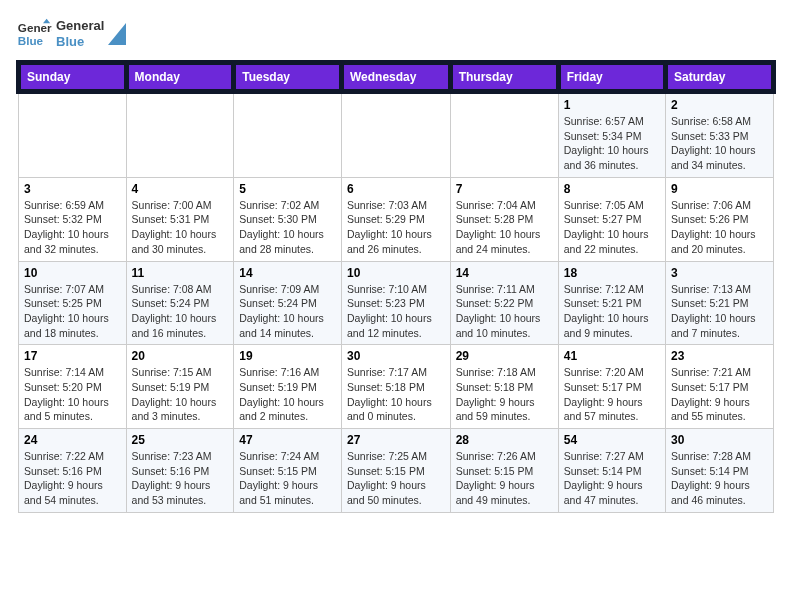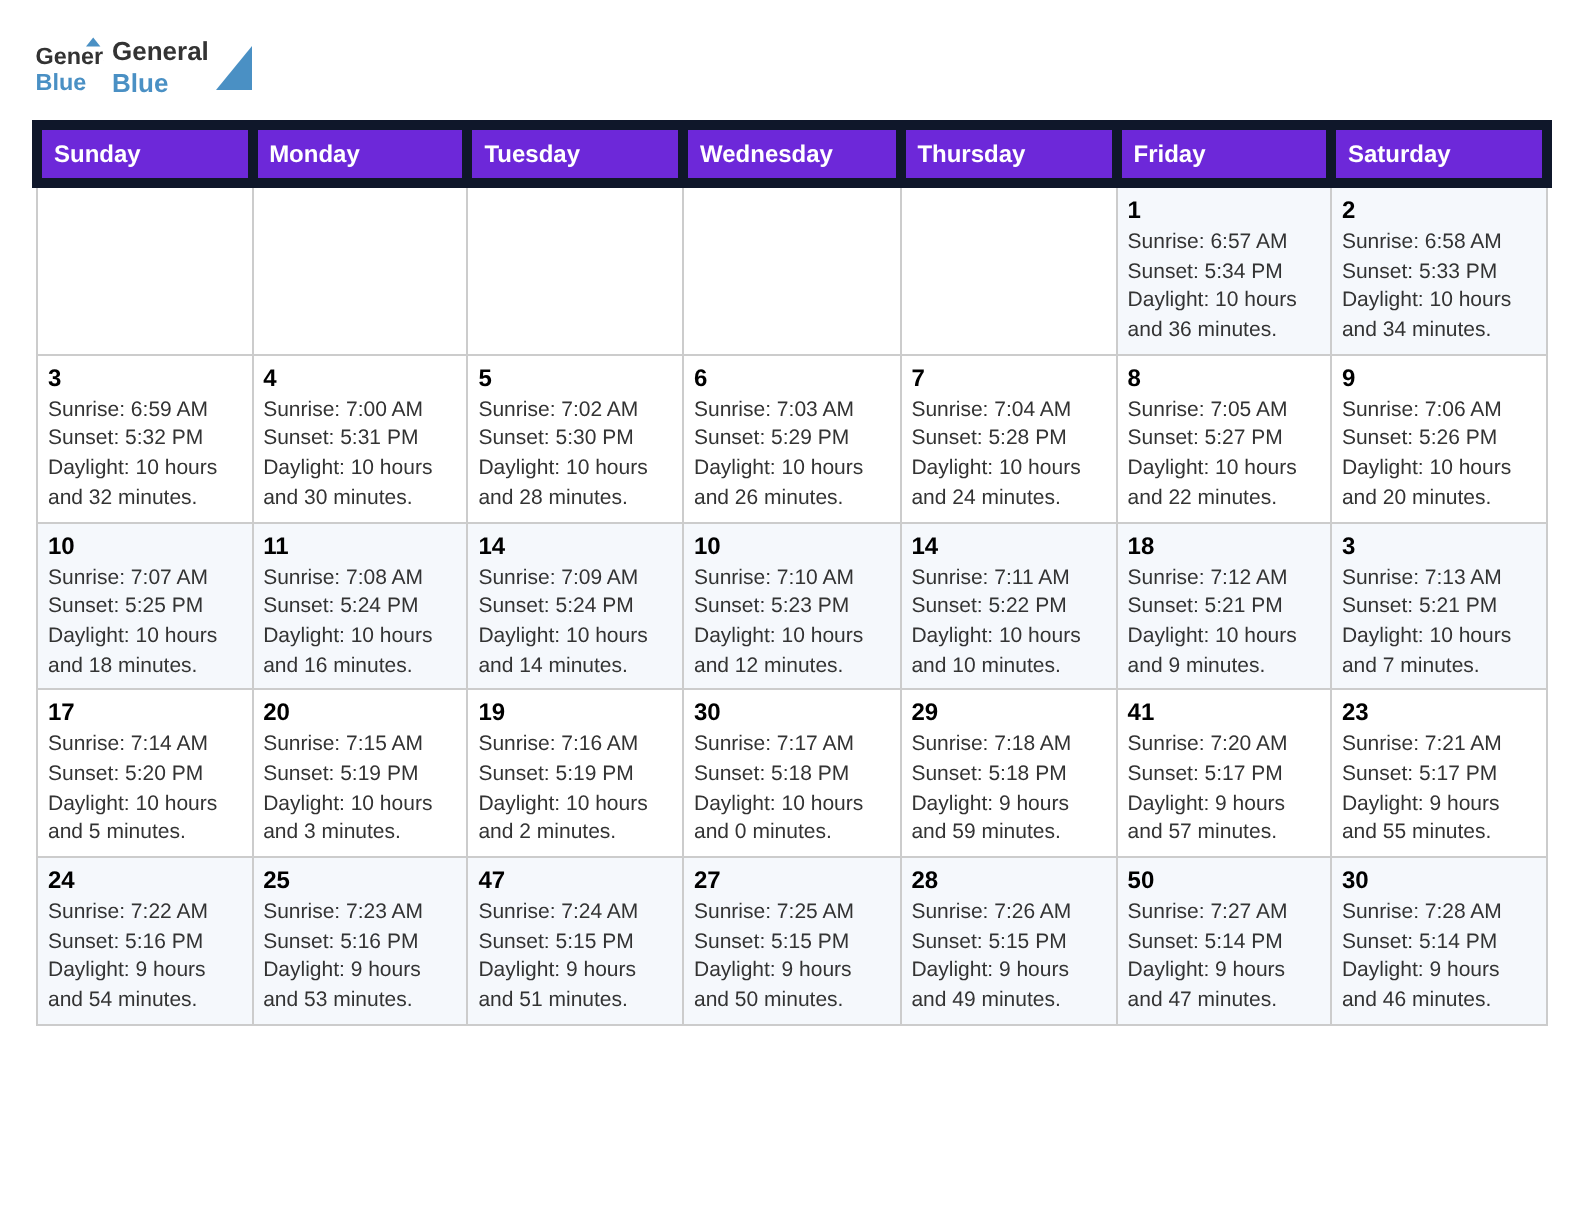--- a/index.html
+++ b/index.html
@@ -237,21 +237,21 @@
         </td>
         <td>
           <span class="day-num">27</span>
           <div class="day-info">Sunrise: 7:25 AM<br>Sunset: 5:15 PM<br>Daylight: 9 hours and 50 minutes.</div>
         </td>
         <td>
           <span class="day-num">28</span>
           <div class="day-info">Sunrise: 7:26 AM<br>Sunset: 5:15 PM<br>Daylight: 9 hours and 49 minutes.</div>
         </td>
         <td>
-          <span class="day-num">50</span>
+          <span class="day-num">54</span>
           <div class="day-info">Sunrise: 7:27 AM<br>Sunset: 5:14 PM<br>Daylight: 9 hours and 47 minutes.</div>
         </td>
         <td>
           <span class="day-num">30</span>
           <div class="day-info">Sunrise: 7:28 AM<br>Sunset: 5:14 PM<br>Daylight: 9 hours and 46 minutes.</div>
         </td>
       </tr>
     </tbody>
 </table>
 

